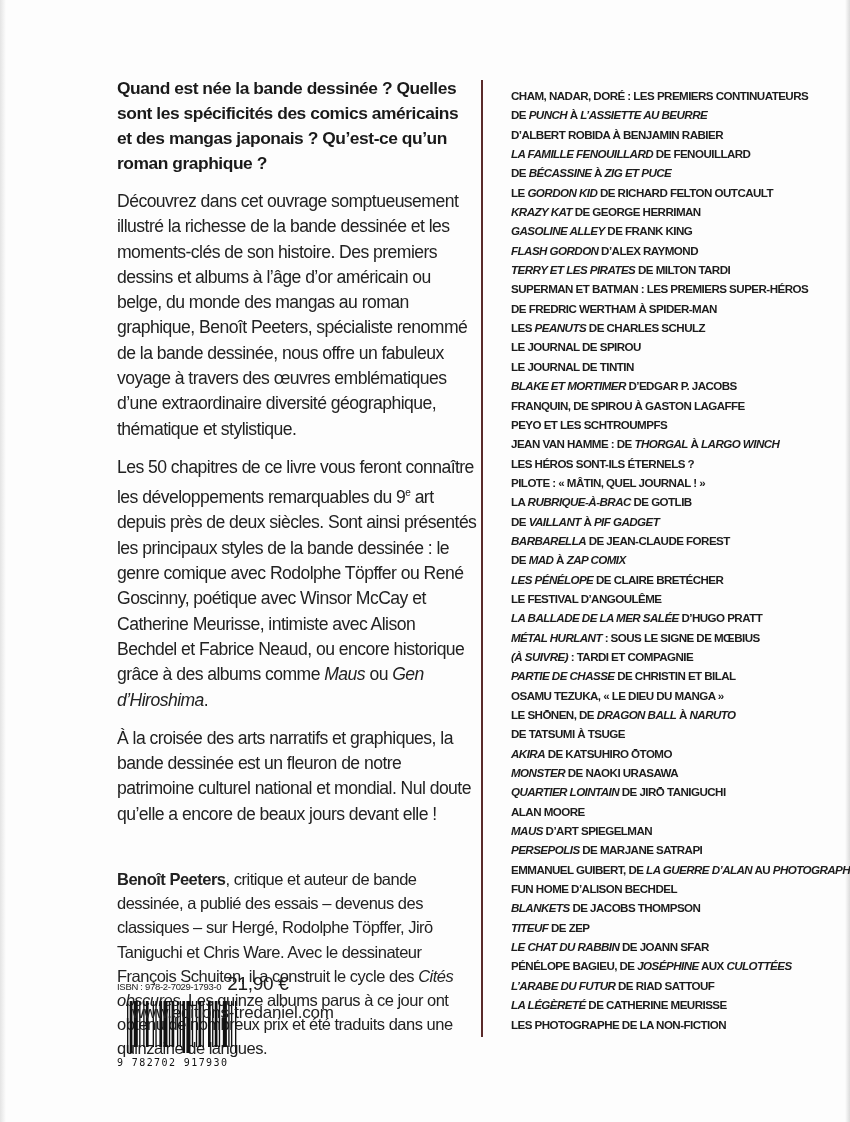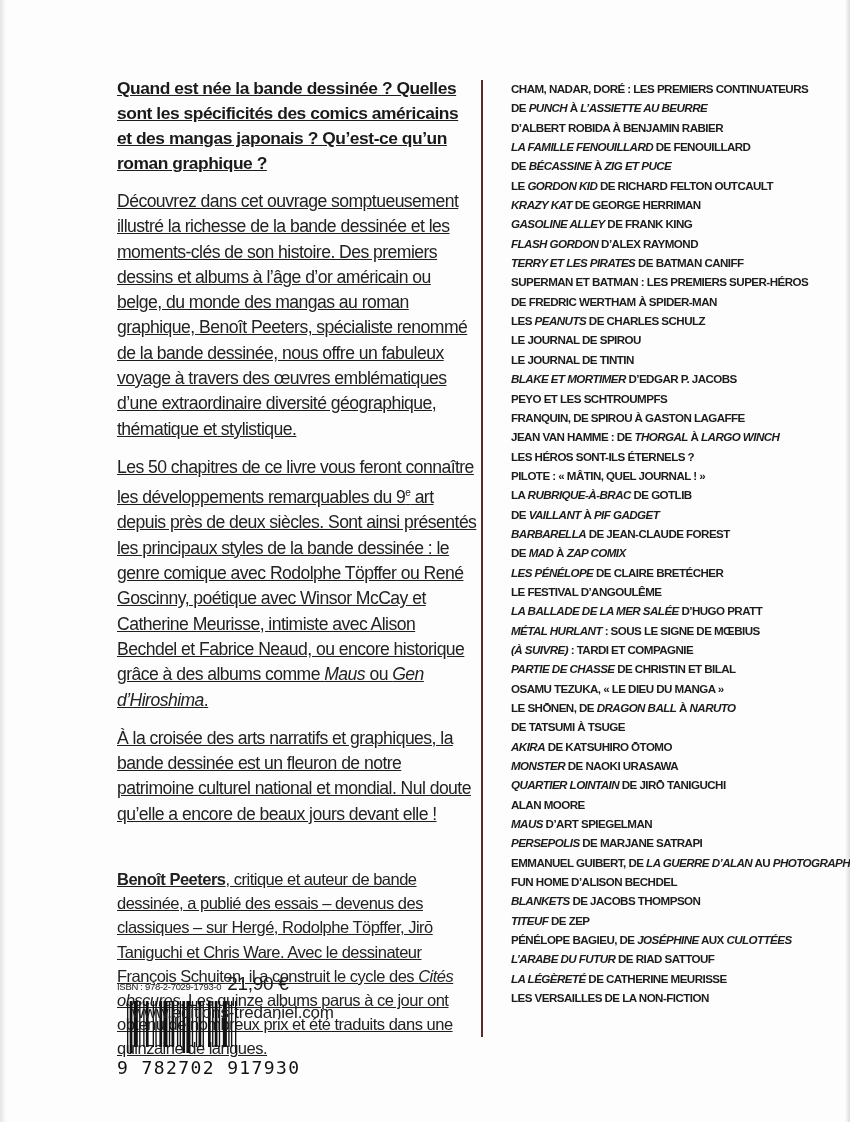--- a/index.html
+++ b/index.html
@@ -22,21 +22,20 @@
     }
     .edge-right {
       position: absolute; right: 0; top: 0; bottom: 0; width: 5px;
       background: linear-gradient(to left, #dcdcdc, #fdfdfd);
     }
     .left-col {
       position: absolute;
       left: 117px;
       top: 76px;
       width: 360px;
-      text-decoration: underline;
     }
     .lead {
       font-weight: bold;
       font-size: 17.4px;
       line-height: 25px;
       letter-spacing: -0.45px;
       margin: 0 0 13px 0;
       color: #1a1a1a;
     }
     .body-p {
@@ -86,21 +85,21 @@
       width: 148px;
       height: 52px;
     }
     .barcode svg { display: block; }
     .barcode-digits {
       position: absolute;
       left: -10px;
       top: 56px;
       width: 170px;
       font-family: "DejaVu Sans Mono", monospace;
-      font-size: 18px;
+      font-size: 10px;
       letter-spacing: 1.4px;
       color: #111;
       white-space: nowrap;
     }
     .website {
       position: absolute;
       left: 124px;
       top: 1003px;
       font-size: 17px;
       letter-spacing: -0.2px;
@@ -113,21 +112,21 @@
       left: 481px;
       top: 80px;
       width: 2px;
       height: 957px;
       background: #5a2a2a;
     }
 
     .right-col {
       position: absolute;
       left: 511px;
-      top: 79px;
+      top: 86px;
       width: 330px;
       margin: 0;
       padding: 0;
       list-style: none;
     }
     .right-col li {
       height: 19.35px;
       font-size: 11.6px;
       font-weight: bold;
       letter-spacing: -0.55px;
@@ -201,29 +200,29 @@
 <ul class="right-col" id="chapter-list">
     <li><span>CHAM, NADAR, DORÉ : LES PREMIERS CONTINUATEURS</span></li>
     <li><span>DE </span><i>PUNCH</i><span> À </span><i>L’ASSIETTE AU BEURRE</i></li>
     <li><span>D’ALBERT ROBIDA À BENJAMIN RABIER</span></li>
     <li><i>LA FAMILLE FENOUILLARD</i><span> DE FENOUILLARD</span></li>
     <li><span>DE </span><i>BÉCASSINE</i><span> À </span><i>ZIG ET PUCE</i></li>
     <li><span>LE </span><i>GORDON KID</i><span> DE RICHARD FELTON OUTCAULT</span></li>
     <li><i>KRAZY KAT</i><span> DE GEORGE HERRIMAN</span></li>
     <li><i>GASOLINE ALLEY</i><span> DE FRANK KING</span></li>
     <li><i>FLASH GORDON</i><span> D’ALEX RAYMOND</span></li>
-    <li><i>TERRY ET LES PIRATES</i><span> DE BATMAN CANIFF</span></li>
+    <li><i>TERRY ET LES PIRATES</i><span> DE MILTON TARDI</span></li>
     <li><span>SUPERMAN ET BATMAN : LES PREMIERS SUPER-HÉROS</span></li>
     <li><span>DE FREDRIC WERTHAM À SPIDER-MAN</span></li>
     <li><span>LES </span><i>PEANUTS</i><span> DE CHARLES SCHULZ</span></li>
     <li><span>LE JOURNAL DE SPIROU</span></li>
     <li><span>LE JOURNAL DE TINTIN</span></li>
     <li><i>BLAKE ET MORTIMER</i><span> D’EDGAR P. JACOBS</span></li>
+    <li><span>FRANQUIN, DE SPIROU À GASTON LAGAFFE</span></li>
     <li><span>PEYO ET LES SCHTROUMPFS</span></li>
-    <li><span>FRANQUIN, DE SPIROU À GASTON LAGAFFE</span></li>
     <li><span>JEAN VAN HAMME : DE </span><i>THORGAL</i><span> À </span><i>LARGO WINCH</i></li>
     <li><span>LES HÉROS SONT-ILS ÉTERNELS ?</span></li>
     <li><span>PILOTE : « MÂTIN, QUEL JOURNAL ! »</span></li>
     <li><span>LA </span><i>RUBRIQUE-À-BRAC</i><span> DE GOTLIB</span></li>
     <li><span>DE </span><i>VAILLANT</i><span> À </span><i>PIF GADGET</i></li>
     <li><i>BARBARELLA</i><span> DE JEAN-CLAUDE FOREST</span></li>
     <li><span>DE </span><i>MAD</i><span> À </span><i>ZAP COMIX</i></li>
     <li><i>LES PÉNÉLOPE</i><span> DE CLAIRE BRETÉCHER</span></li>
     <li><span>LE FESTIVAL D’ANGOULÊME</span></li>
     <li><i>LA BALLADE DE LA MER SALÉE</i><span> D’HUGO PRATT</span></li>
@@ -236,17 +235,18 @@
     <li><i>AKIRA</i><span> DE KATSUHIRO ŌTOMO</span></li>
     <li><i>MONSTER</i><span> DE NAOKI URASAWA</span></li>
     <li><i>QUARTIER LOINTAIN</i><span> DE JIRŌ TANIGUCHI</span></li>
     <li><span>ALAN MOORE</span></li>
     <li><i>MAUS</i><span> D’ART SPIEGELMAN</span></li>
     <li><i>PERSEPOLIS</i><span> DE MARJANE SATRAPI</span></li>
     <li><span>EMMANUEL GUIBERT, DE </span><i>LA GUERRE D’ALAN</i><span> AU </span><i>PHOTOGRAPHE</i></li>
     <li><span>FUN HOME D’ALISON BECHDEL</span></li>
     <li><i>BLANKETS</i><span> DE JACOBS THOMPSON</span></li>
     <li><i>TITEUF</i><span> DE ZEP</span></li>
+    <li><i>LE CHAT DU RABBIN</i><span> DE JOANN SFAR</span></li>
     <li><span>PÉNÉLOPE BAGIEU, DE </span><i>JOSÉPHINE</i><span> AUX </span><i>CULOTTÉES</i></li>
     <li><i>L’ARABE DU FUTUR</i><span> DE RIAD SATTOUF</span></li>
     <li><i>LA LÉGÈRETÉ</i><span> DE CATHERINE MEURISSE</span></li>
-    <li><span>LES VERSAILLES DE LA NON-FICTION</span></li>
+    <li><span>LES PHOTOGRAPHE DE LA NON-FICTION</span></li>
   </ul>
 
 </body></html>

